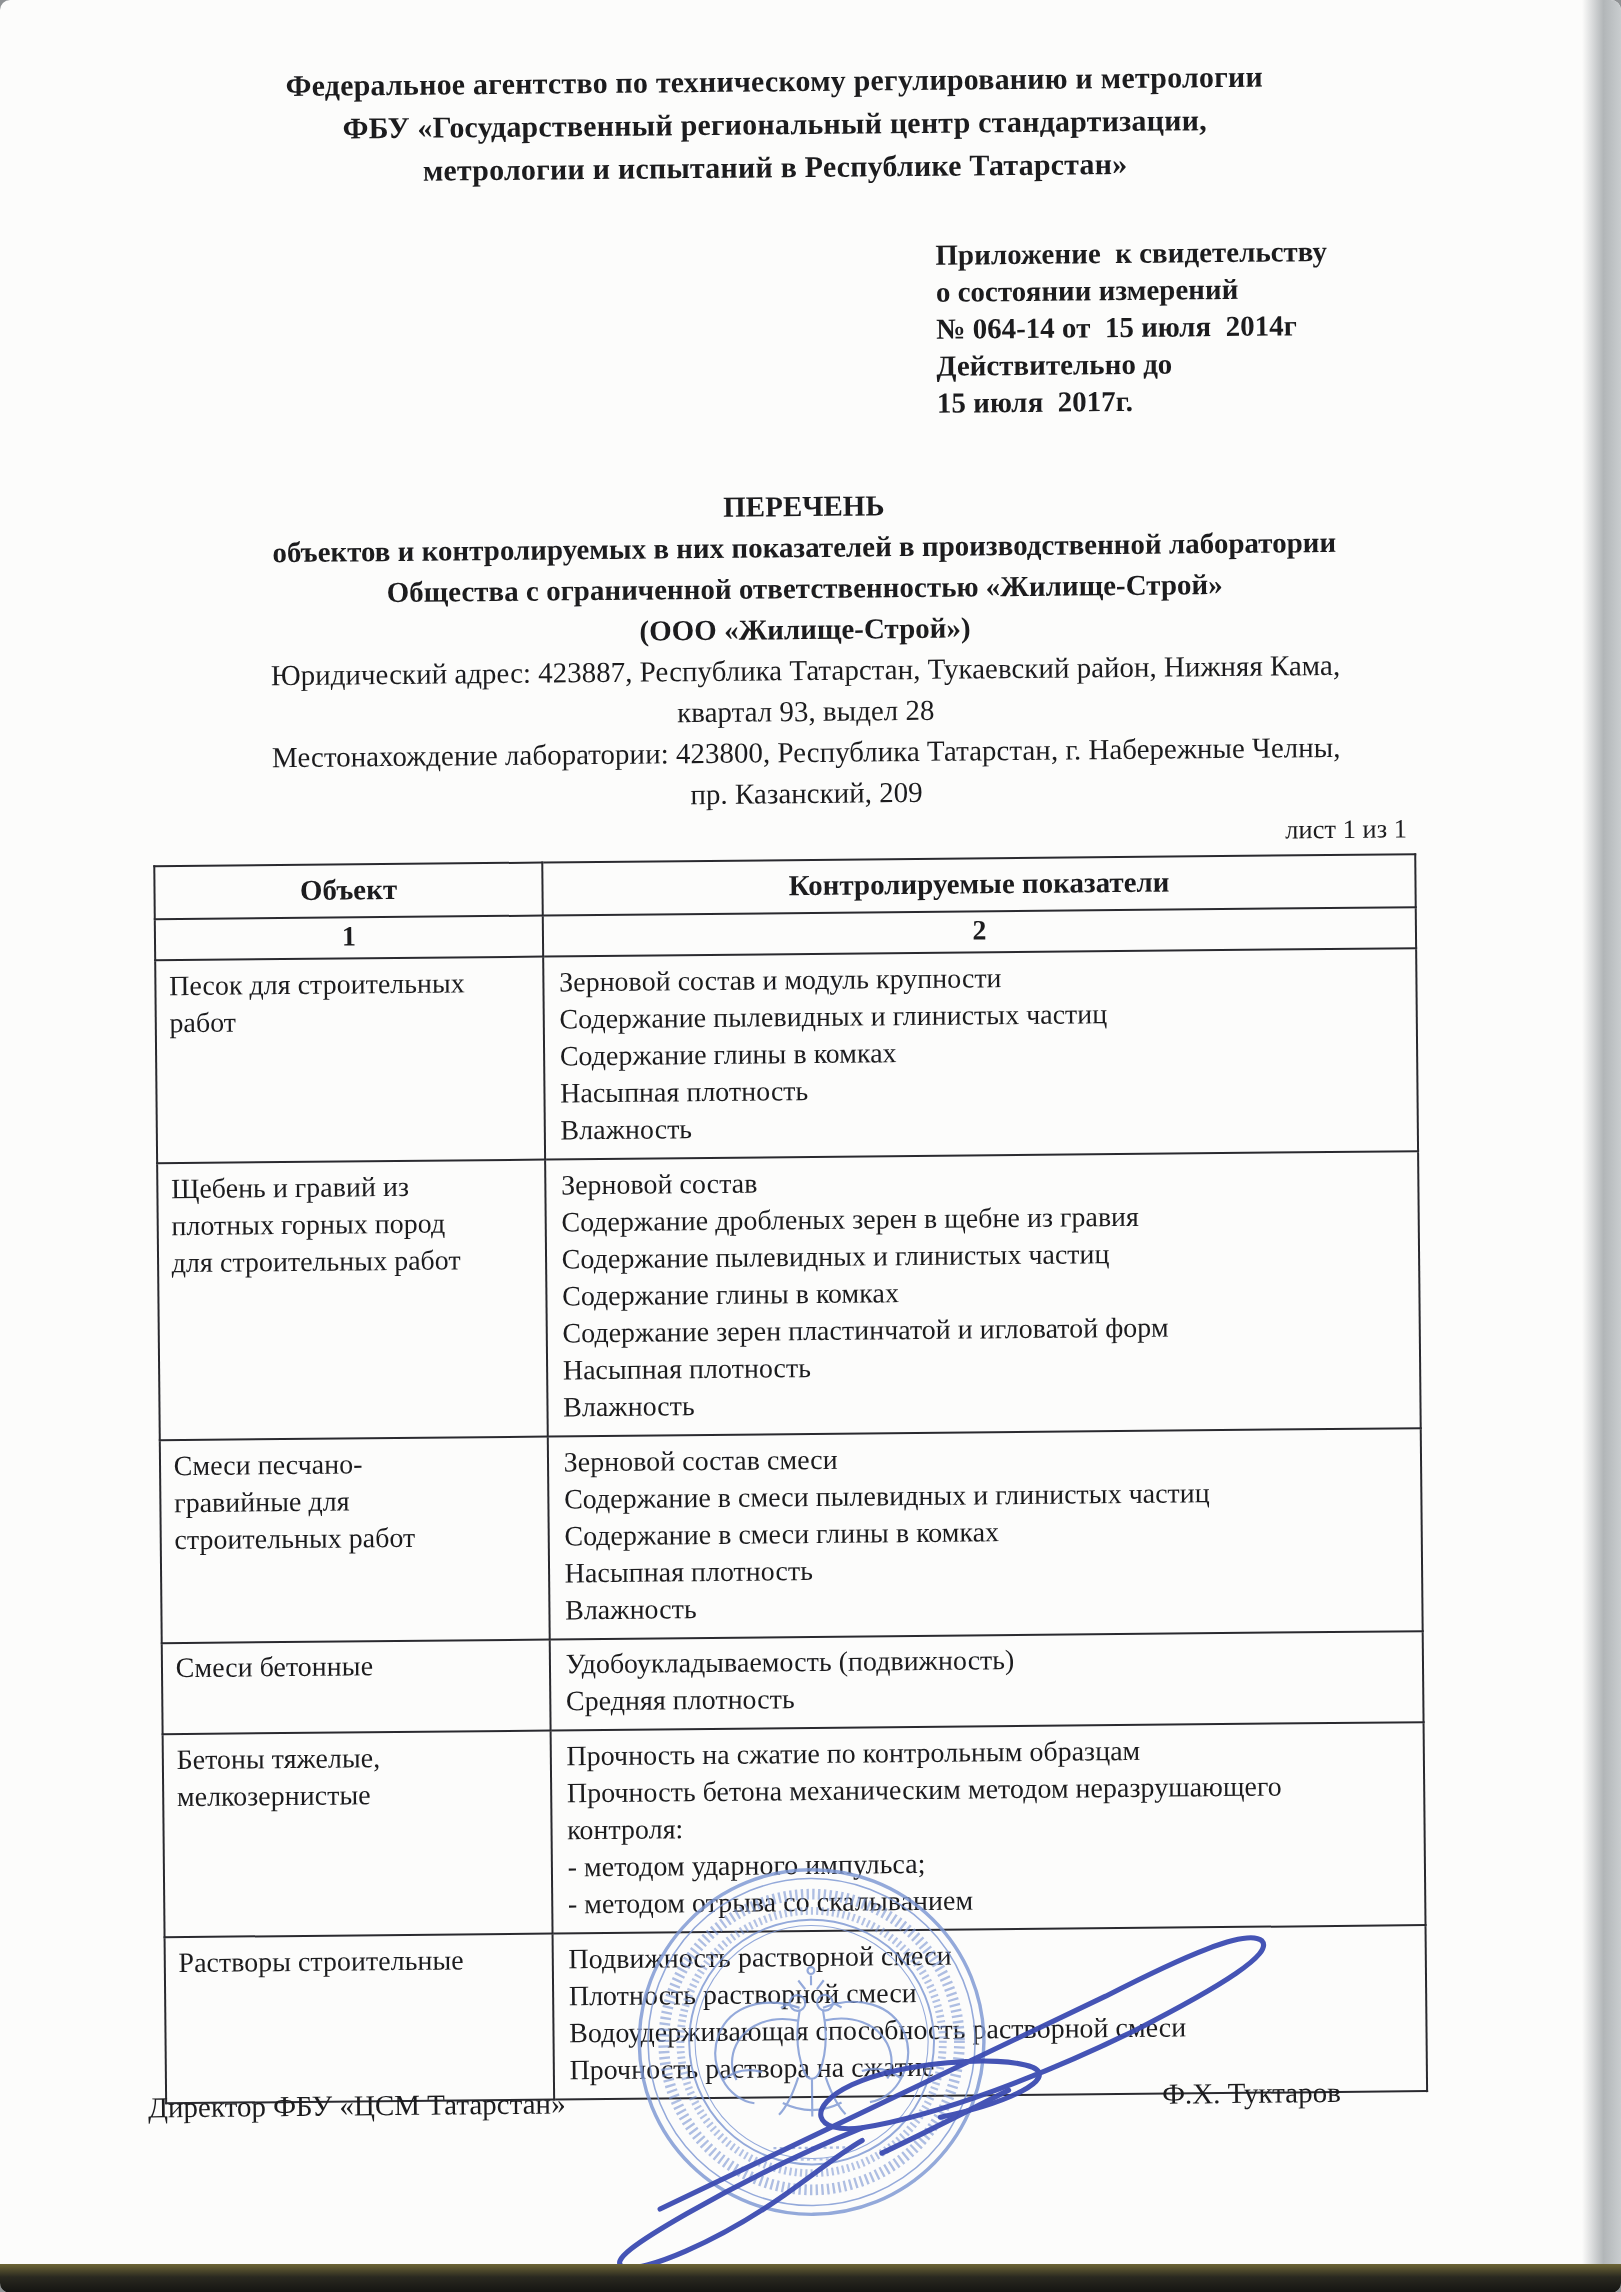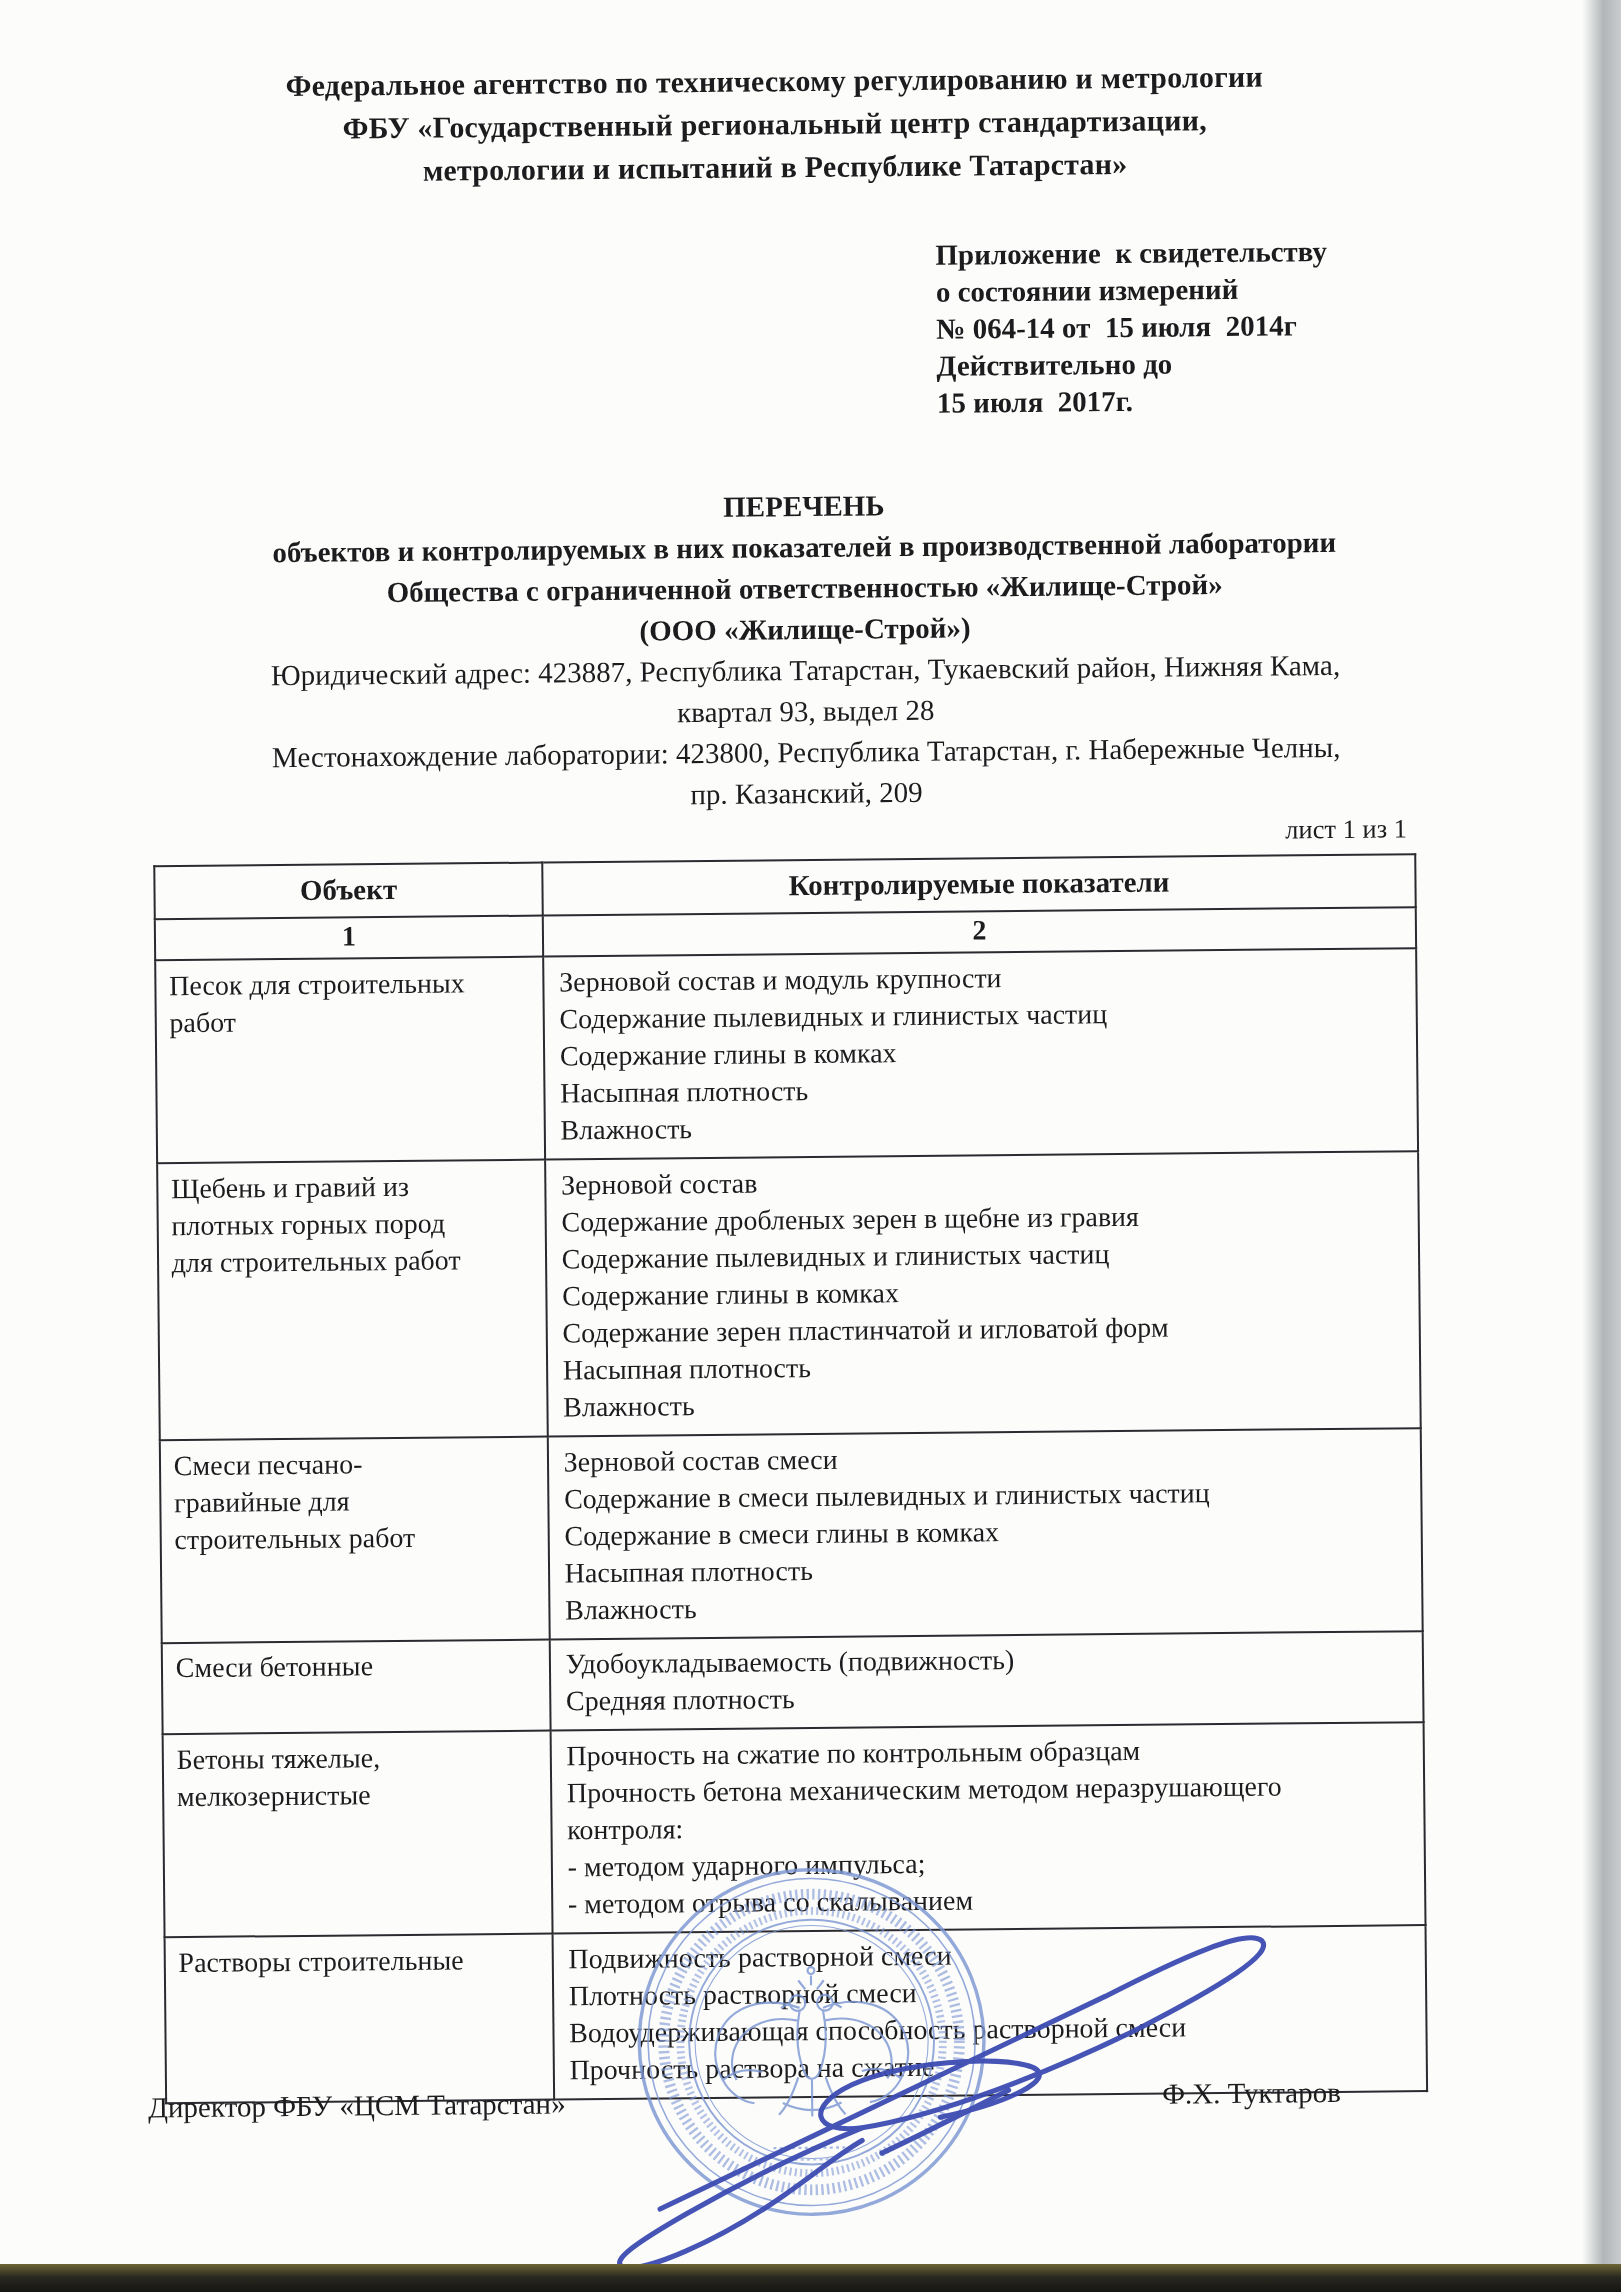--- a/index.html
+++ b/index.html
@@ -4,20 +4,21 @@
 <style>
   html,body{margin:0;padding:0;background:#8f9294;}
   .page{
     position:relative;
     width:1621px;height:2293px;
     margin:0 auto;
     background:#fcfcfb;
     overflow:hidden;
     font-family:"Liberation Serif","DejaVu Serif",serif;
     color:#1c1c1e;
+    border-radius:10px;
   }
   .content{
     position:absolute;inset:0;
     transform:rotate(-0.55deg);
     transform-origin:50% 50%;
   }
   .header{
     position:absolute;left:69px;top:59px;width:1431px;
     text-align:center;font-weight:bold;font-size:30px;line-height:43px;
     letter-spacing:0.2px;

